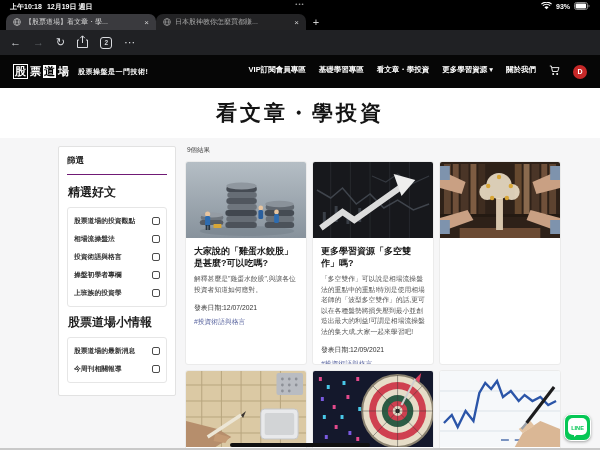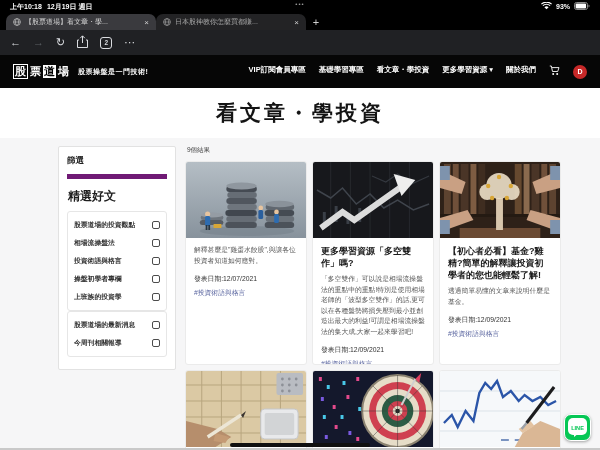--- a/index.html
+++ b/index.html
@@ -54,21 +54,21 @@
     letter-spacing:3px;padding-top:11px;}
   .page-subtitle{text-align:center;font-size:8px;color:#2b2b2b;margin-top:7px;}
 
   .main-row{display:flex;align-items:flex-start;margin-top:11px;background:#f6f6f7;
     padding:8px 0 0 58px;min-height:246px;}
 
   
   .filter-panel{width:118px;background:#fff;border:1px solid #e2e2e2;border-radius:2px;
     padding:8px 8px 12px 8px;flex:0 0 auto;}
   .filter-title{font-size:8.5px;font-weight:bold;color:#222;padding-bottom:7px;
-    border-bottom:5px solid #701a75;margin-bottom:9px;}
+    border-bottom:1px solid #701a75;margin-bottom:9px;}
   .filter-heading{font-size:12px;font-weight:bold;color:#1d1d1d;margin:7px 0 6px 1px;}
   .filter-box{border:1px solid #e6e6e6;border-radius:3px;padding:8px 6px;}
   .filter-row{display:flex;align-items:center;justify-content:space-between;margin-bottom:8px;}
   .filter-row:last-child{margin-bottom:0;}
   .filter-label{font-size:6.8px;font-weight:bold;color:#333;}
   .cb{width:8px;height:8px;border:1.3px solid #4c4c4c;border-radius:2px;background:#fff;flex:0 0 auto;}
 
   
   .results{flex:1;margin-left:9px;}
   .results-count{font-size:6.5px;color:#444;margin:0 0 6px 2px;}
@@ -209,20 +209,21 @@
           </div>
           <div class="filter-row">
             <span class="filter-label">操盤初學者專欄</span>
             <span class="cb"></span>
           </div>
           <div class="filter-row">
             <span class="filter-label">上班族的投資學</span>
             <span class="cb"></span>
           </div>
         </div>
+        <div class="filter-heading">股票道場小情報</div>
         <div class="filter-box">
           <div class="filter-row">
             <span class="filter-label">股票道場的最新消息</span>
             <span class="cb"></span>
           </div>
           <div class="filter-row">
             <span class="filter-label">今周刊相關報導</span>
             <span class="cb"></span>
           </div>
         </div>
@@ -274,20 +275,21 @@
                   <circle cx="76" cy="46" r="2.4" fill="#e7c49f"></circle>
                   <rect x="73.6" y="48" width="4.8" height="9" rx="1.5" fill="#2a5f9e"></rect>
                 </g>
               <g>
                   <circle cx="92" cy="50" r="2.4" fill="#e7c49f"></circle>
                   <rect x="89.6" y="52" width="4.8" height="9" rx="1.5" fill="#2e6cb0"></rect>
                 </g>
               <rect x="28" y="62" width="8" height="4" fill="#d8a636"></rect>
             </svg>
             <div class="card-body">
+              <div class="card-title">大家說的「雞蛋水餃股」是甚麼?可以吃嗎?</div>
               <div class="card-desc">解釋甚麼是"雞蛋水餃股",與讓各位投資者知道如何應對。</div>
               <div class="card-date">發表日期:12/07/2021</div>
               <div class="card-tag">#投資術語與格言</div>
             </div>
           </article>
 
           <article class="card">
             <svg class="thumb" viewBox="0 0 122 76" preserveAspectRatio="none">
               <rect width="122" height="76" fill="#17181c"></rect>
               <g stroke="#26282e" stroke-width="1">
@@ -348,26 +350,20 @@
                   <polygon points="122,8 94,20 98,32 122,26"></polygon>
                   <polygon points="122,56 92,48 88,58 122,70"></polygon>
                 </g>
               <g fill="#7e93ad">
                   <rect x="0" y="4" width="10" height="14"></rect>
                   <rect x="0" y="58" width="10" height="14"></rect>
                   <rect x="112" y="4" width="10" height="14"></rect>
                   <rect x="112" y="58" width="10" height="14"></rect>
                 </g>
             </svg>
-            <div class="card-body">
-              <div class="card-title">【初心者必看】基金?雞精?簡單的解釋讓投資初學者的您也能輕鬆了解!</div>
-              <div class="card-desc">透過簡單易懂的文章來說明什麼是基金。</div>
-              <div class="card-date">發表日期:12/09/2021</div>
-              <div class="card-tag">#投資術語與格言</div>
-            </div>
           </article>
 
           <article class="card stub">
             <svg class="thumb" viewBox="0 0 122 76" preserveAspectRatio="none">
               <rect width="122" height="76" fill="#dbc9a4"></rect>
               <g stroke="#b7a57e" stroke-width="1">
                   <path d="M0 14h122M0 30h122M0 46h122M0 62h122M16 0v76M36 0v76M56 0v76M76 0v76M96 0v76"></path>
                 </g>
               <rect x="92" y="2" width="27" height="22" rx="2" fill="#b9bcc2"></rect>
               <g fill="#8d9097">

